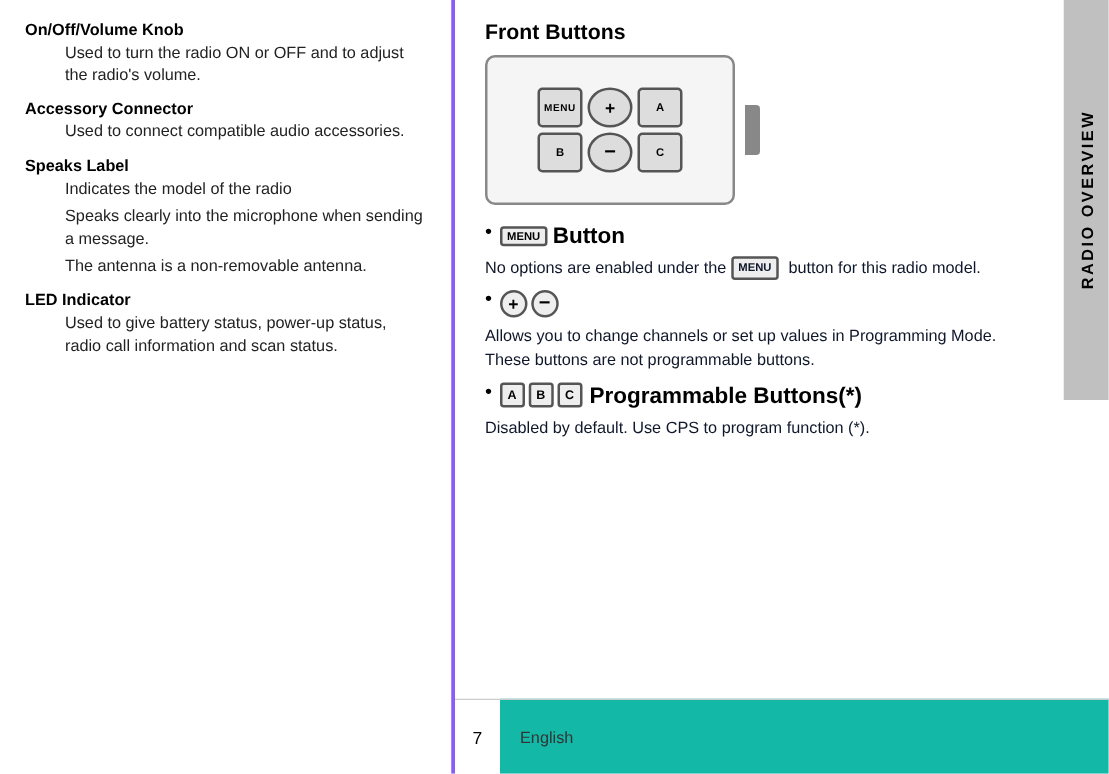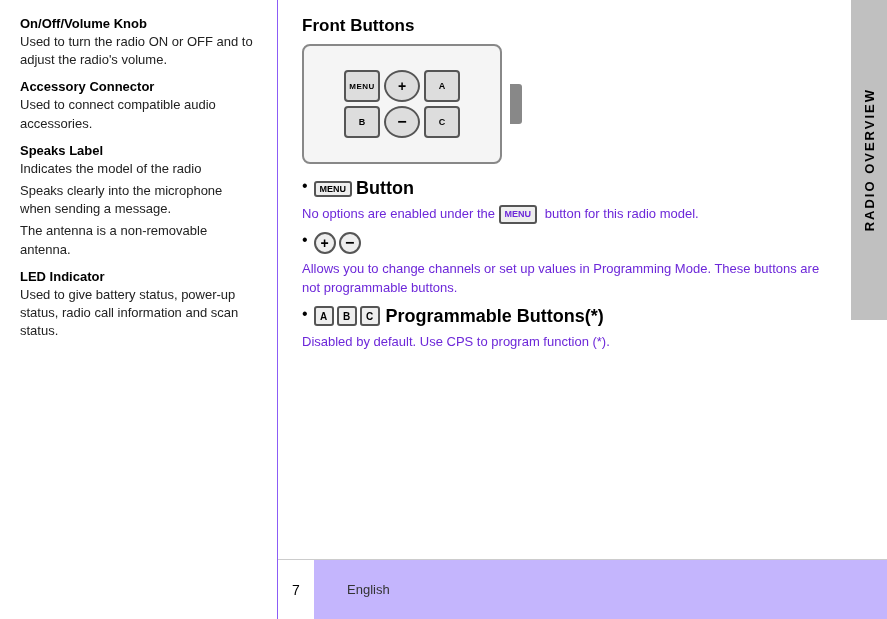--- a/index.html
+++ b/index.html
@@ -8,23 +8,23 @@
       height: 619px;
       font-family: Arial, Helvetica, sans-serif;
       font-size: 13px;
       background: #fff;
       display: flex;
       overflow: hidden;
     }
 
     
     .left-column {
-      width: 278px;
+      width: 364px;
       padding: 16px 20px 8px 20px;
-      border-right: 1px solid #8b5cf6;
+      border-right: 3px solid #8b5cf6;
       flex-shrink: 0;
     }
 
     
     .right-column {
       flex: 1;
       padding: 16px 16px 16px 24px;
       position: relative;
     }
 
@@ -64,41 +64,42 @@
       width: 36px;
       display: flex;
       align-items: center;
       justify-content: center;
       font-size: 14px;
       color: #000;
       border-top: 1px solid #ccc;
     }
     .language-cell {
       flex: 1;
-      background: #c4b5fd;
-      display: flex;
-      align-items: center;
-      padding-left: 33px;
+      background: #14b8a6;
+      display: flex;
+      align-items: center;
+      padding-left: 16px;
       font-size: 13px;
       color: #333;
       border-top: 1px solid #ccc;
     }
 
     
     .term {
       font-weight: bold;
       margin-top: 10px;
       margin-bottom: 2px;
       display: block;
     }
     .term:first-child { margin-top: 0; }
     .description {
       color: #222;
       line-height: 1.4;
       margin-bottom: 4px;
+      margin-left: 32px;
     }
 
     
     .section-title {
       font-weight: bold;
       font-size: 17px;
       margin-bottom: 8px;
     }
 
     
@@ -236,21 +237,21 @@
     }
     .bullet-content {
       display: flex;
       align-items: center;
       flex-wrap: wrap;
     }
 
     .desc-text {
       line-height: 1.45;
       font-size: 13px;
-      color: #6d28d9;
+      color: #0f172a;
       margin-bottom: 8px;
       margin-top: 4px;
     }
 
     
     .abc-group {
       display: inline-flex;
       gap: 3px;
       margin-right: 6px;
       vertical-align: middle;

